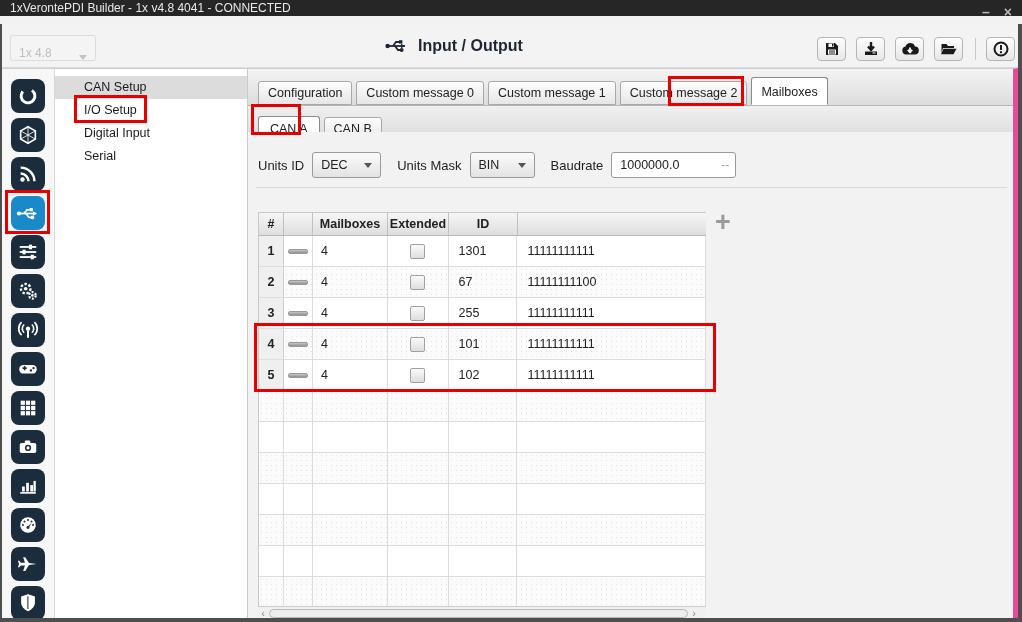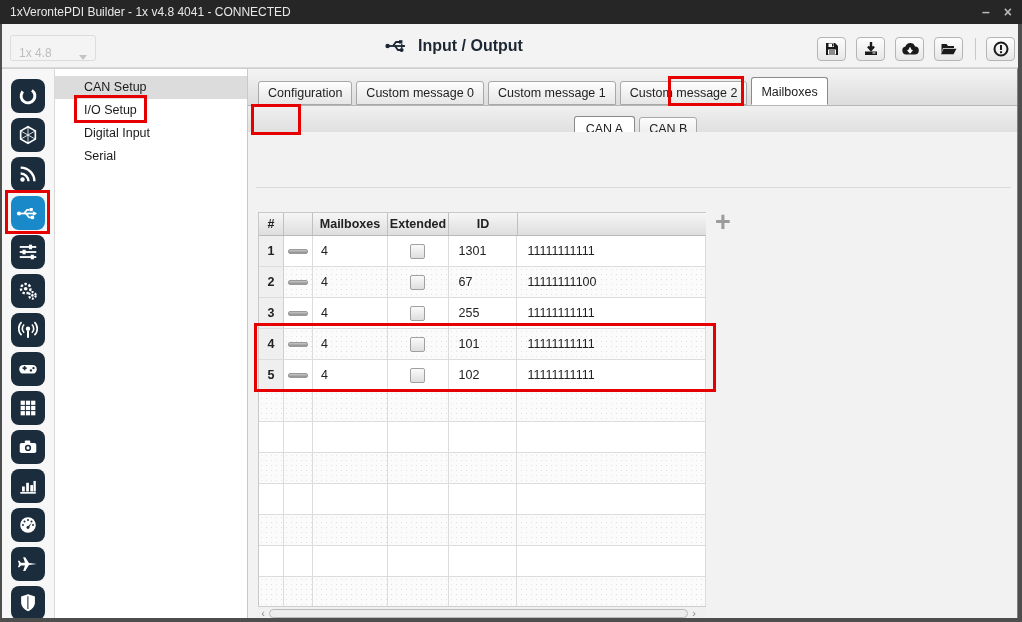--- a/index.html
+++ b/index.html
@@ -7,21 +7,21 @@
   body { font-family:"Liberation Sans","DejaVu Sans",sans-serif; }
   .window { position:relative; width:1022px; height:622px; background:#f2f2f2; overflow:hidden; }
 
   
   .edge { position:absolute; background:#4e4e4e; z-index:40; }
   .edge-left { left:0; top:24px; bottom:0; width:2px; }
   .edge-right { right:0; top:24px; bottom:0; width:4px; }
   .edge-bottom { left:0; right:0; bottom:0; height:4px; }
 
   
-  .titlebar { position:absolute; left:0; top:0; width:100%; height:24px; background:#262626; color:#e8e8e8; font-size:12px; display:flex; align-items:center; padding-left:10px; z-index:50; }
+  .titlebar { position:absolute; left:0; top:0; width:100%; height:16px; background:#262626; color:#e8e8e8; font-size:12px; display:flex; align-items:center; padding-left:10px; z-index:50; }
   .win-controls { position:absolute; right:10px; top:0; height:24px; display:flex; align-items:center; gap:14px; }
   .win-btn { color:#b9b9b9; font-size:14px; line-height:14px; cursor:default; font-weight:bold; }
 
   
   .toolbar { position:absolute; left:2px; right:4px; top:24px; height:44px; background:#f3f3f3; border-bottom:1px solid #dadada; }
   .version-combo { position:absolute; left:8px; top:11px; width:86px; height:26px; background:#f4f4f4; border:1px solid #dcdcdc; border-radius:3px; display:flex; align-items:flex-end; padding:0 8px; color:#bdbdbd; font-size:12px; }
   .version-combo .caret { margin-left:auto; border-top-color:#c4c4c4; }
   .caret { width:0; height:0; border-left:4px solid transparent; border-right:4px solid transparent; border-top:5px solid #555; }
   .page-title { position:absolute; left:383px; top:0; height:44px; display:flex; align-items:center; gap:9px; }
   .page-title .t { font-size:16px; font-weight:bold; color:#1c2733; }
@@ -33,23 +33,23 @@
   .iconbar { position:absolute; left:2px; top:68px; bottom:4px; width:53px; background:#f7f7f7; border-right:1px solid #d9d9d9; border-top:1px solid #cfcfcf; display:flex; flex-direction:column; align-items:center; padding-top:10px; gap:5px; }
   .side-icon { width:34px; height:34px; min-height:34px; border-radius:8px; background:#1b2c3d; display:flex; align-items:center; justify-content:center; }
   .side-icon.active { background:#1989ca; }
 
   
   .treepanel { position:absolute; left:55px; top:68px; bottom:4px; width:193px; background:#ffffff; border-right:1px solid #c9c9c9; border-top:1px solid #cfcfcf; padding-top:7px; }
   .tree-item { height:23px; line-height:23px; padding-left:29px; font-size:12.5px; color:#1a1a1a; }
   .tree-item.selected { background:#dcdcdc; }
 
   
-  .content { position:absolute; left:248px; top:68px; bottom:4px; right:4px; background:#f2f2f2; border-right:1px solid #ec4899; border-top:1px solid #cfcfcf; }
+  .content { position:absolute; left:248px; top:68px; bottom:4px; right:4px; background:#f2f2f2; border-right:5px solid #ec4899; border-top:1px solid #cfcfcf; }
   .tabstrip1 { position:absolute; left:0; right:0; top:0; height:37px; background:linear-gradient(#f4f4f4,#dcdcdc); border-bottom:1px solid #b6b6b6; display:flex; align-items:flex-end; padding-left:10px; }
-  .tabstrip2 { position:absolute; left:0; right:0; top:37px; height:36px; background:linear-gradient(#f0f0f0,#dadada); border-bottom:1px solid #b6b6b6; display:flex; align-items:flex-end; padding-left:10px;justify-content:center; }
+  .tabstrip2 { position:absolute; left:0; right:0; top:37px; height:36px; background:linear-gradient(#f0f0f0,#dadada); border-bottom:1px solid #b6b6b6; display:flex; align-items:flex-end; padding-left:10px; }
   .tab { height:24px; line-height:23px; padding:0 9px; font-size:12.5px; color:#222; background:linear-gradient(#fdfdfd,#e6e6e6); border:1px solid #a8a8a8; border-radius:3px 3px 0 0; margin-right:4px; white-space:nowrap; }
   .tab.selected { height:28px; line-height:28px; background:#ffffff; border-color:#8a8a8a; border-bottom:1px solid #ffffff; }
   .tabstrip2 .tab.selected { height:25px; line-height:25px; padding:0 11px; }
 
   .panel { position:absolute; left:0; right:0; top:63px; bottom:0; background:#f2f2f2; overflow:hidden; }
 
   
   .controls-row { position:absolute; left:10px; top:20px; height:26px; display:flex; align-items:center; }
   .ctl-label { font-size:13px; color:#222; margin-right:8px; }
   .combo { width:69px; height:26px; background:linear-gradient(#fbfbfb,#e3e3e3); border:1px solid #999; border-radius:3px; display:flex; align-items:center; padding:0 8px; font-size:12.5px; color:#222; margin-right:16px; }
@@ -360,20 +360,37 @@
       <div class="tab">Custom message 1</div>
       <div class="tab">Custom message 2</div>
       <div class="tab selected">Mailboxes</div>
     </div>
     <div class="tabstrip2">
       <div class="tab selected">CAN A</div>
       <div class="tab">CAN B</div>
     </div>
 
     <div class="panel">
+      <div class="controls-row">
+        <span class="ctl-label">Units ID</span>
+        <div class="combo">
+          <span>DEC</span>
+          <span class="caret"></span>
+        </div>
+        <span class="ctl-label">Units Mask</span>
+        <div class="combo small">
+          <span>BIN</span>
+          <span class="caret"></span>
+        </div>
+        <span class="ctl-label">Baudrate</span>
+        <div class="baud-wrap">
+          <input class="baud-input" type="text" value="1000000.0" style="">
+          <span class="baud-suffix">--</span>
+        </div>
+      </div>
 
       <div class="hsep"></div>
 
 
       <div class="table">
         <div class="tr head">
           <div class="td c-num">#</div>
           <div class="td c-drag"></div>
           <div class="td c-mail">Mailboxes</div>
           <div class="td c-ext">Extended</div>

